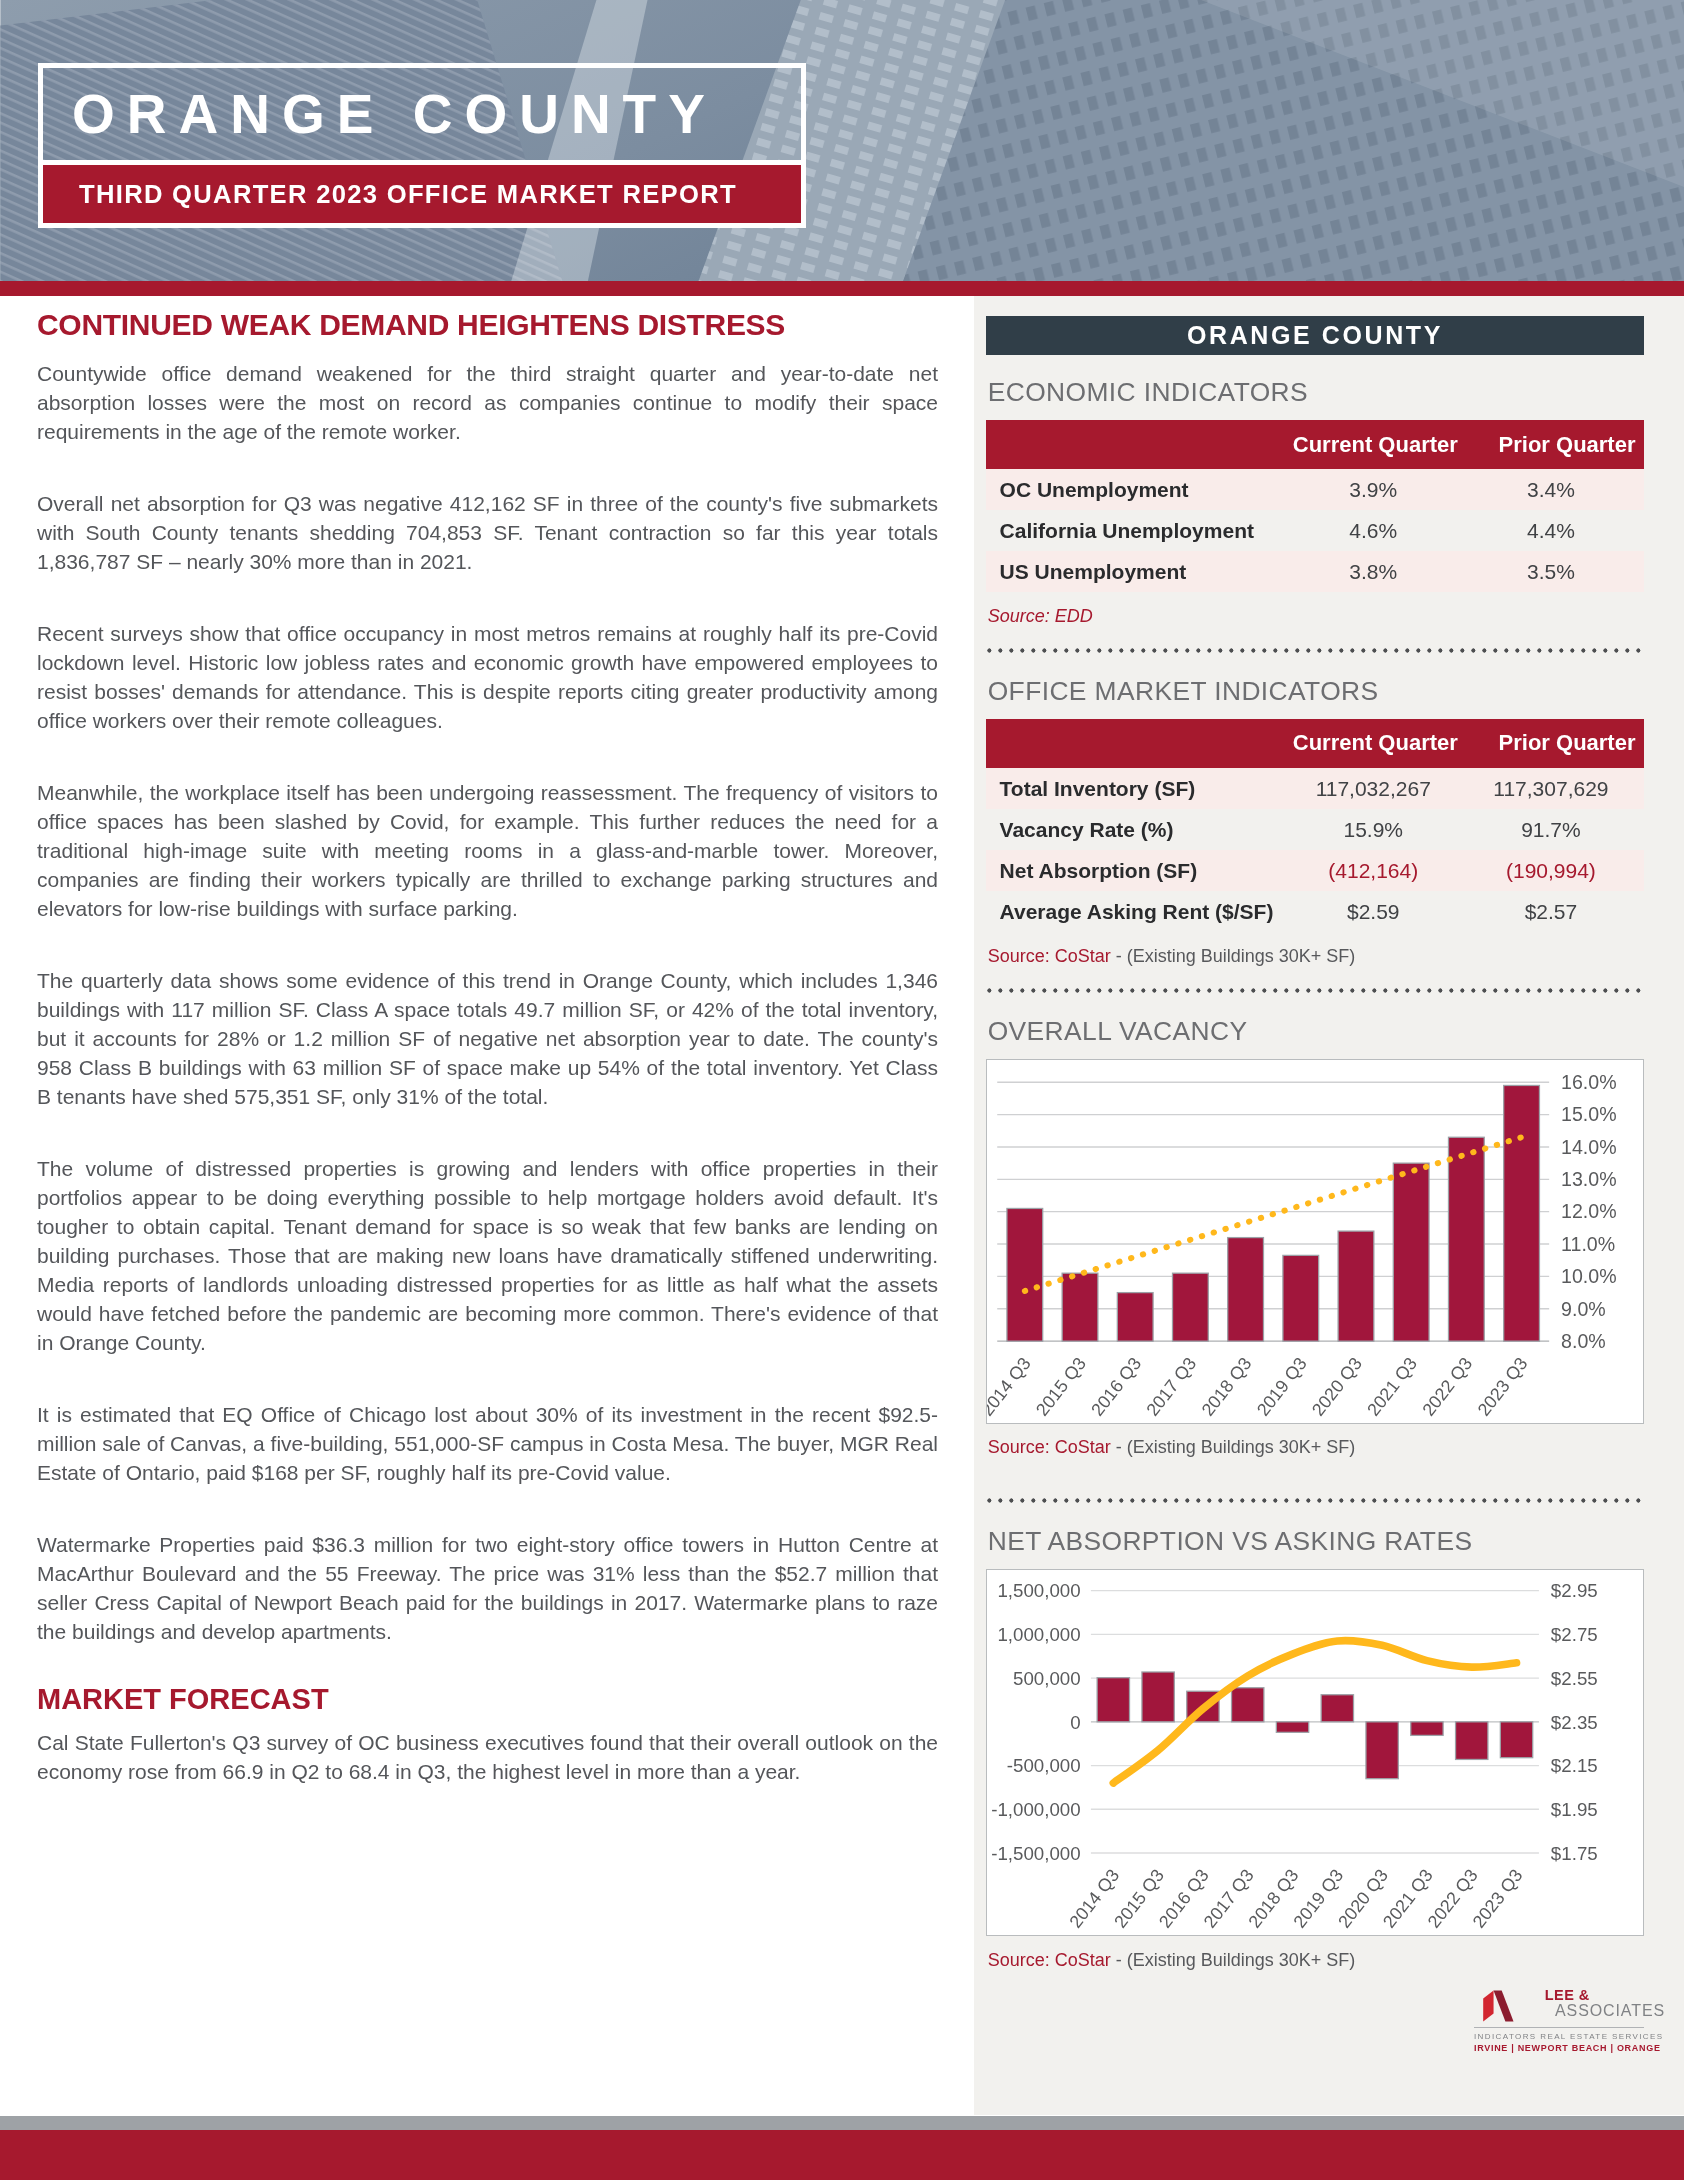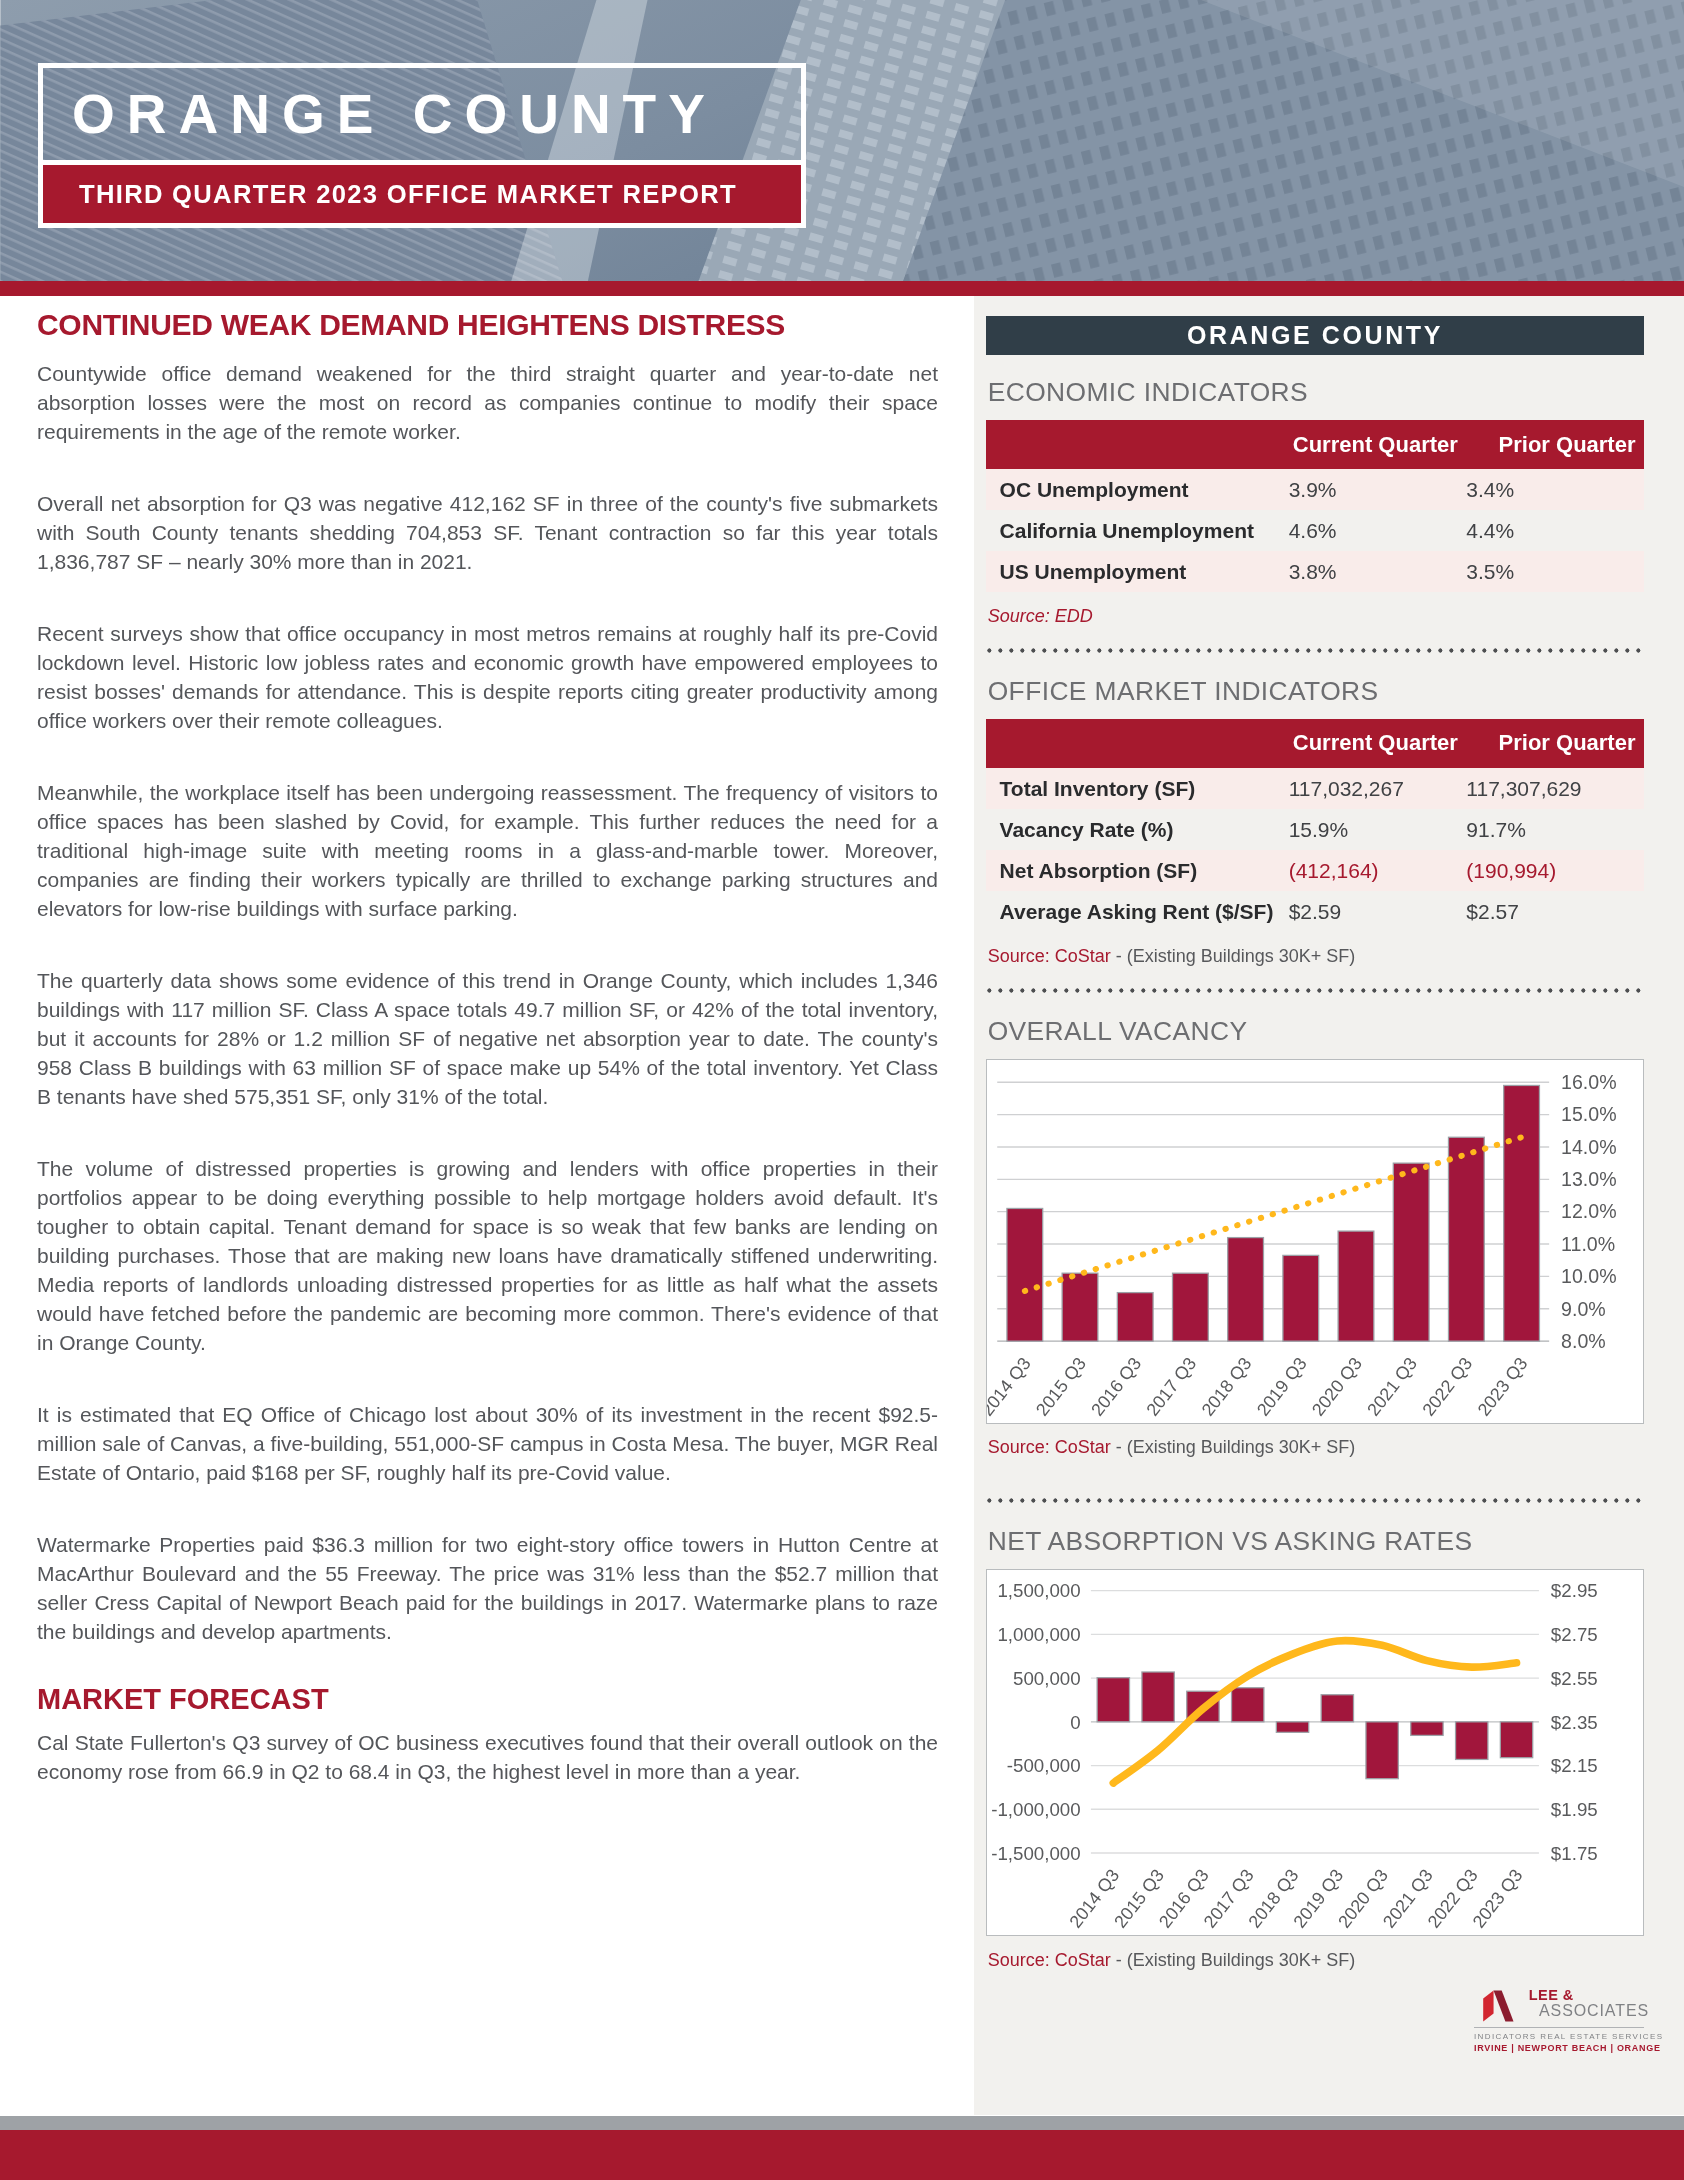--- a/index.html
+++ b/index.html
@@ -33,36 +33,36 @@
   .region-bar { height:39px; background:#303E48; color:#ffffff; font-size:25px; font-weight:700;
                 letter-spacing:2.6px; display:flex; align-items:center; justify-content:center; }
   .sec-head { font-size:26.4px; color:#6D6E71; letter-spacing:0.4px; margin:22px 0 12px 1.7px; }
   table.ind { width:100%; border-collapse:collapse; }
   table.ind th { background:#A6192E; color:#ffffff; font-size:22px; font-weight:700; text-align:right;
                  padding:10.2px 8.5px 10.2px 0; line-height:1.3; vertical-align:middle; }
   table.ind th.spacer { width:46%; }
   table.ind th.val { width:128px; }
   table.ind td { font-size:21px; padding:8.5px 8.5px 8.5px 0; }
   table.ind td.lbl { font-weight:700; color:#2A2B2D; padding-left:13.6px; text-align:left; }
-  table.ind td.val { color:#404245; text-align:left; }
+  table.ind td.val { color:#404245; text-align:center; }
   table.ind tr.pink { background:#F9ECEA; }
   table.ind td.neg { color:#A6192E; }
   .source { font-size:18px; color:#57585B; margin:13.6px 0 0 1.7px; }
   .source .red { color:#A6192E; }
   .source.italic { font-style:italic; }
   .dotted { height:6.8px; margin-top:20.4px;
             background-image:radial-gradient(circle at 3.4px 3.4px, #4D4E50 1.8px, transparent 2.3px);
             background-size:11px 6.8px; background-repeat:repeat-x; }
   .chart-box { margin-top:3.4px; background:#ffffff; border:1.7px solid #B9BCBE; }
   .chart-box svg { display:block; }
   .gap-lg { margin-top:39px; }
 
   
   .logo { width:170px; margin:15.3px 0 0 auto; }
-  .logo-top { display:flex; align-items:flex-start; }
+  .logo-top { display:flex; align-items:flex-start;gap:16px; }
   .logo-mark { width:48px; height:37px; flex:0 0 auto; }
   .logo-names { margin-left:6.8px; line-height:1.05; padding-top:1.7px; }
   .logo-lee { font-size:14.5px; font-weight:700; color:#A6192E; letter-spacing:0.4px; }
   .logo-assoc { font-size:16px; font-weight:400; color:#808285; letter-spacing:0.9px; margin-left:10.2px; }
   .logo-rule { border-top:1.7px solid #B0B2B5; margin-top:4.3px; }
   .logo-tag { font-size:8px; color:#808285; letter-spacing:1.4px; margin-top:3.4px; white-space:nowrap; }
   .logo-offices { font-size:9px; font-weight:700; color:#A6192E; letter-spacing:0.7px; margin-top:1.7px; white-space:nowrap; }
 </style>
 </head>
 <body>

